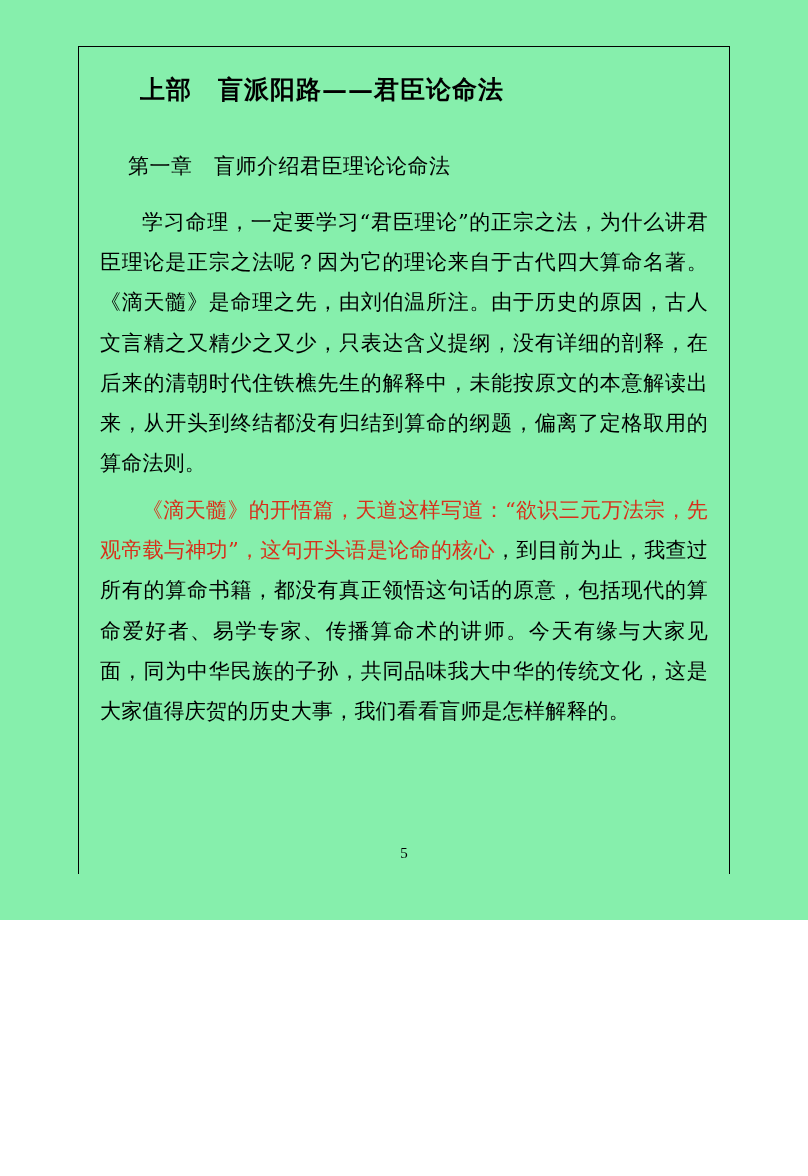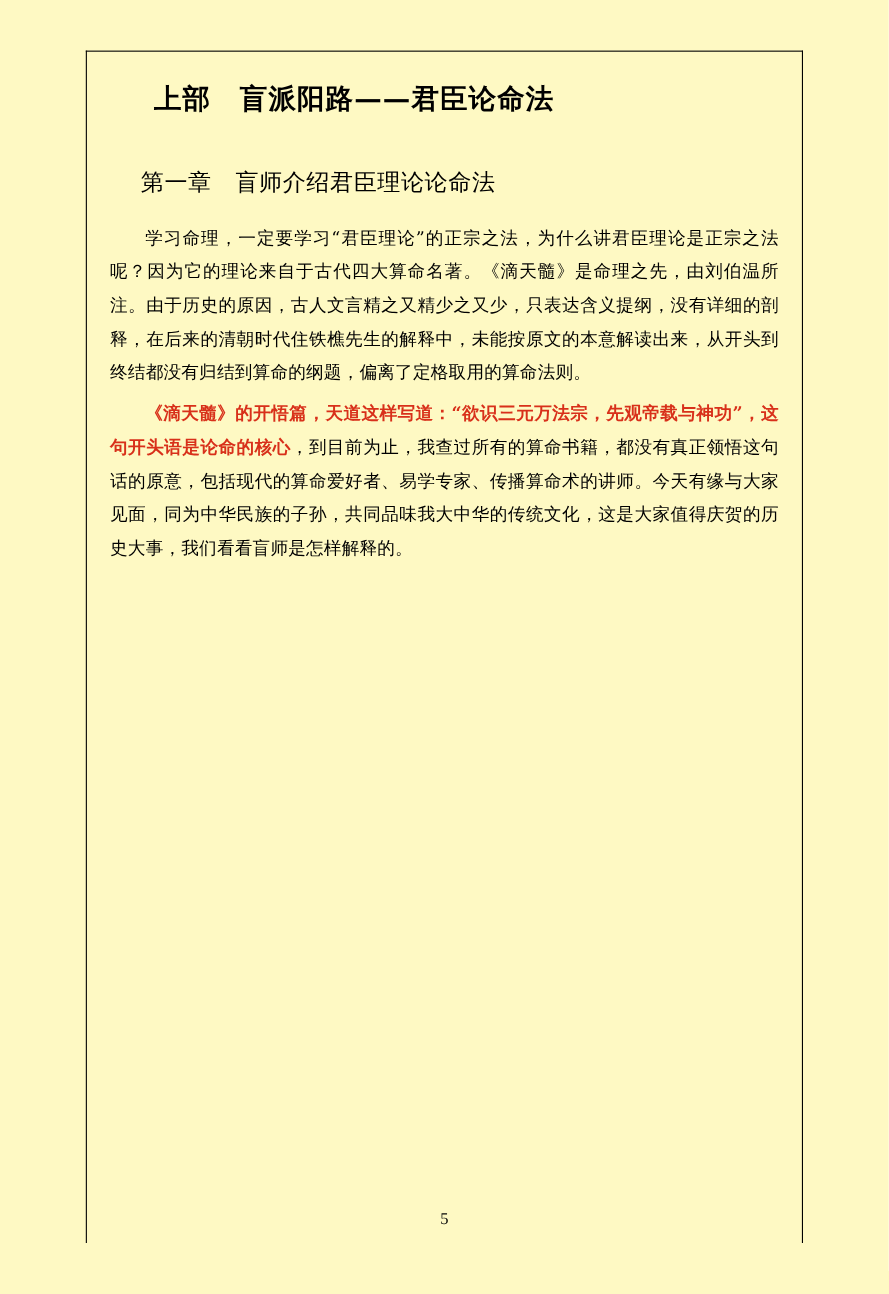--- a/index.html
+++ b/index.html
@@ -7,22 +7,22 @@
     padding: 0;
     background: #ffffff;
   }
   body {
     font-family: "DejaVu Serif", "Liberation Serif", serif;
     color: #000000;
   }
   .page {
     position: relative;
     width: 808px;
-    height: 1176px;
-    background: #fef9c3;
+    height: 920px;
+    background: #86efac;
     box-sizing: border-box;
     overflow: hidden;
   }
   .rule-top {
     position: absolute;
     left: 78px;
     right: 78px;
     top: 46px;
     height: 1px;
     background: #000000;
@@ -59,34 +59,33 @@
   }
   h2.chapter-title {
     font-size: 21px;
     font-weight: normal;
     margin: 40px 0 0 0;
     padding: 0 0 0 28px;
     letter-spacing: 0.5px;
     line-height: 1.6;
   }
   p.body-par {
-    font-size: 16px;
+    font-size: 21px;
     line-height: 1.92;
     margin: 18px 0 0 0;
     text-align: justify;
     text-justify: inter-ideograph;
     text-indent: 2em;
     letter-spacing: 0.2px;
   }
   p.body-par.tight {
     margin-top: 6px;
   }
   .hl-red {
     color: #d8301a;
-    font-weight: bold;
   }
   .page-number {
     position: absolute;
     left: 0;
     right: 0;
     bottom: 58px;
     text-align: center;
     font-size: 15px;
     font-family: "Liberation Serif", serif;
   }

